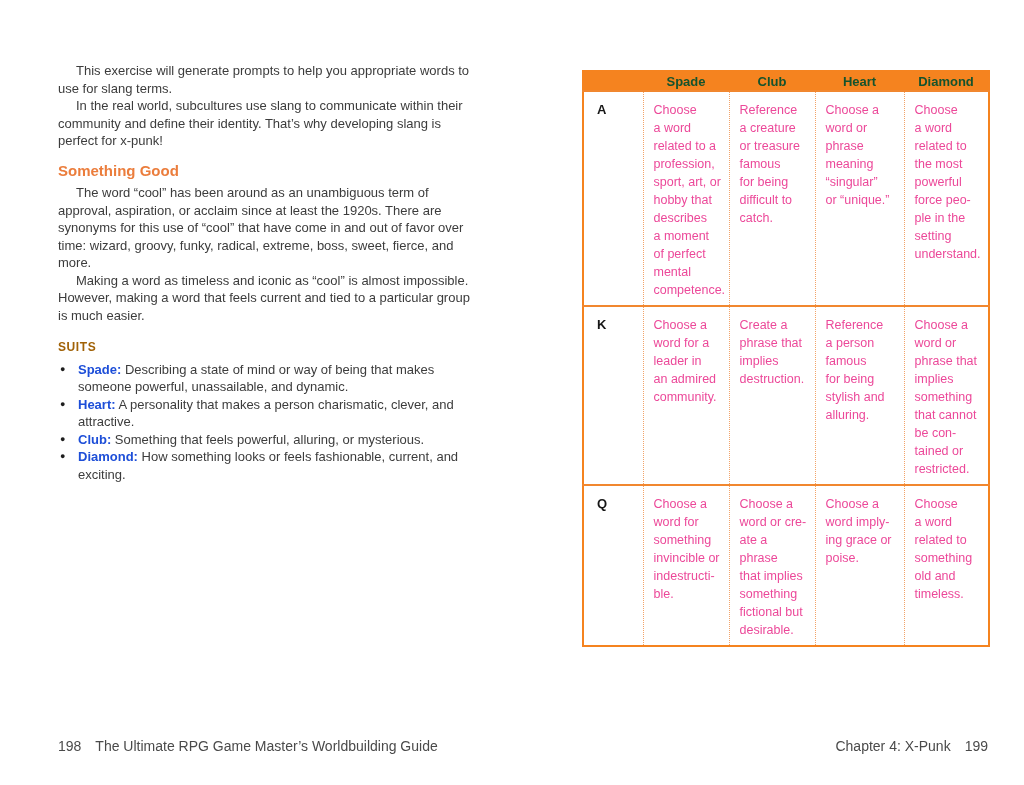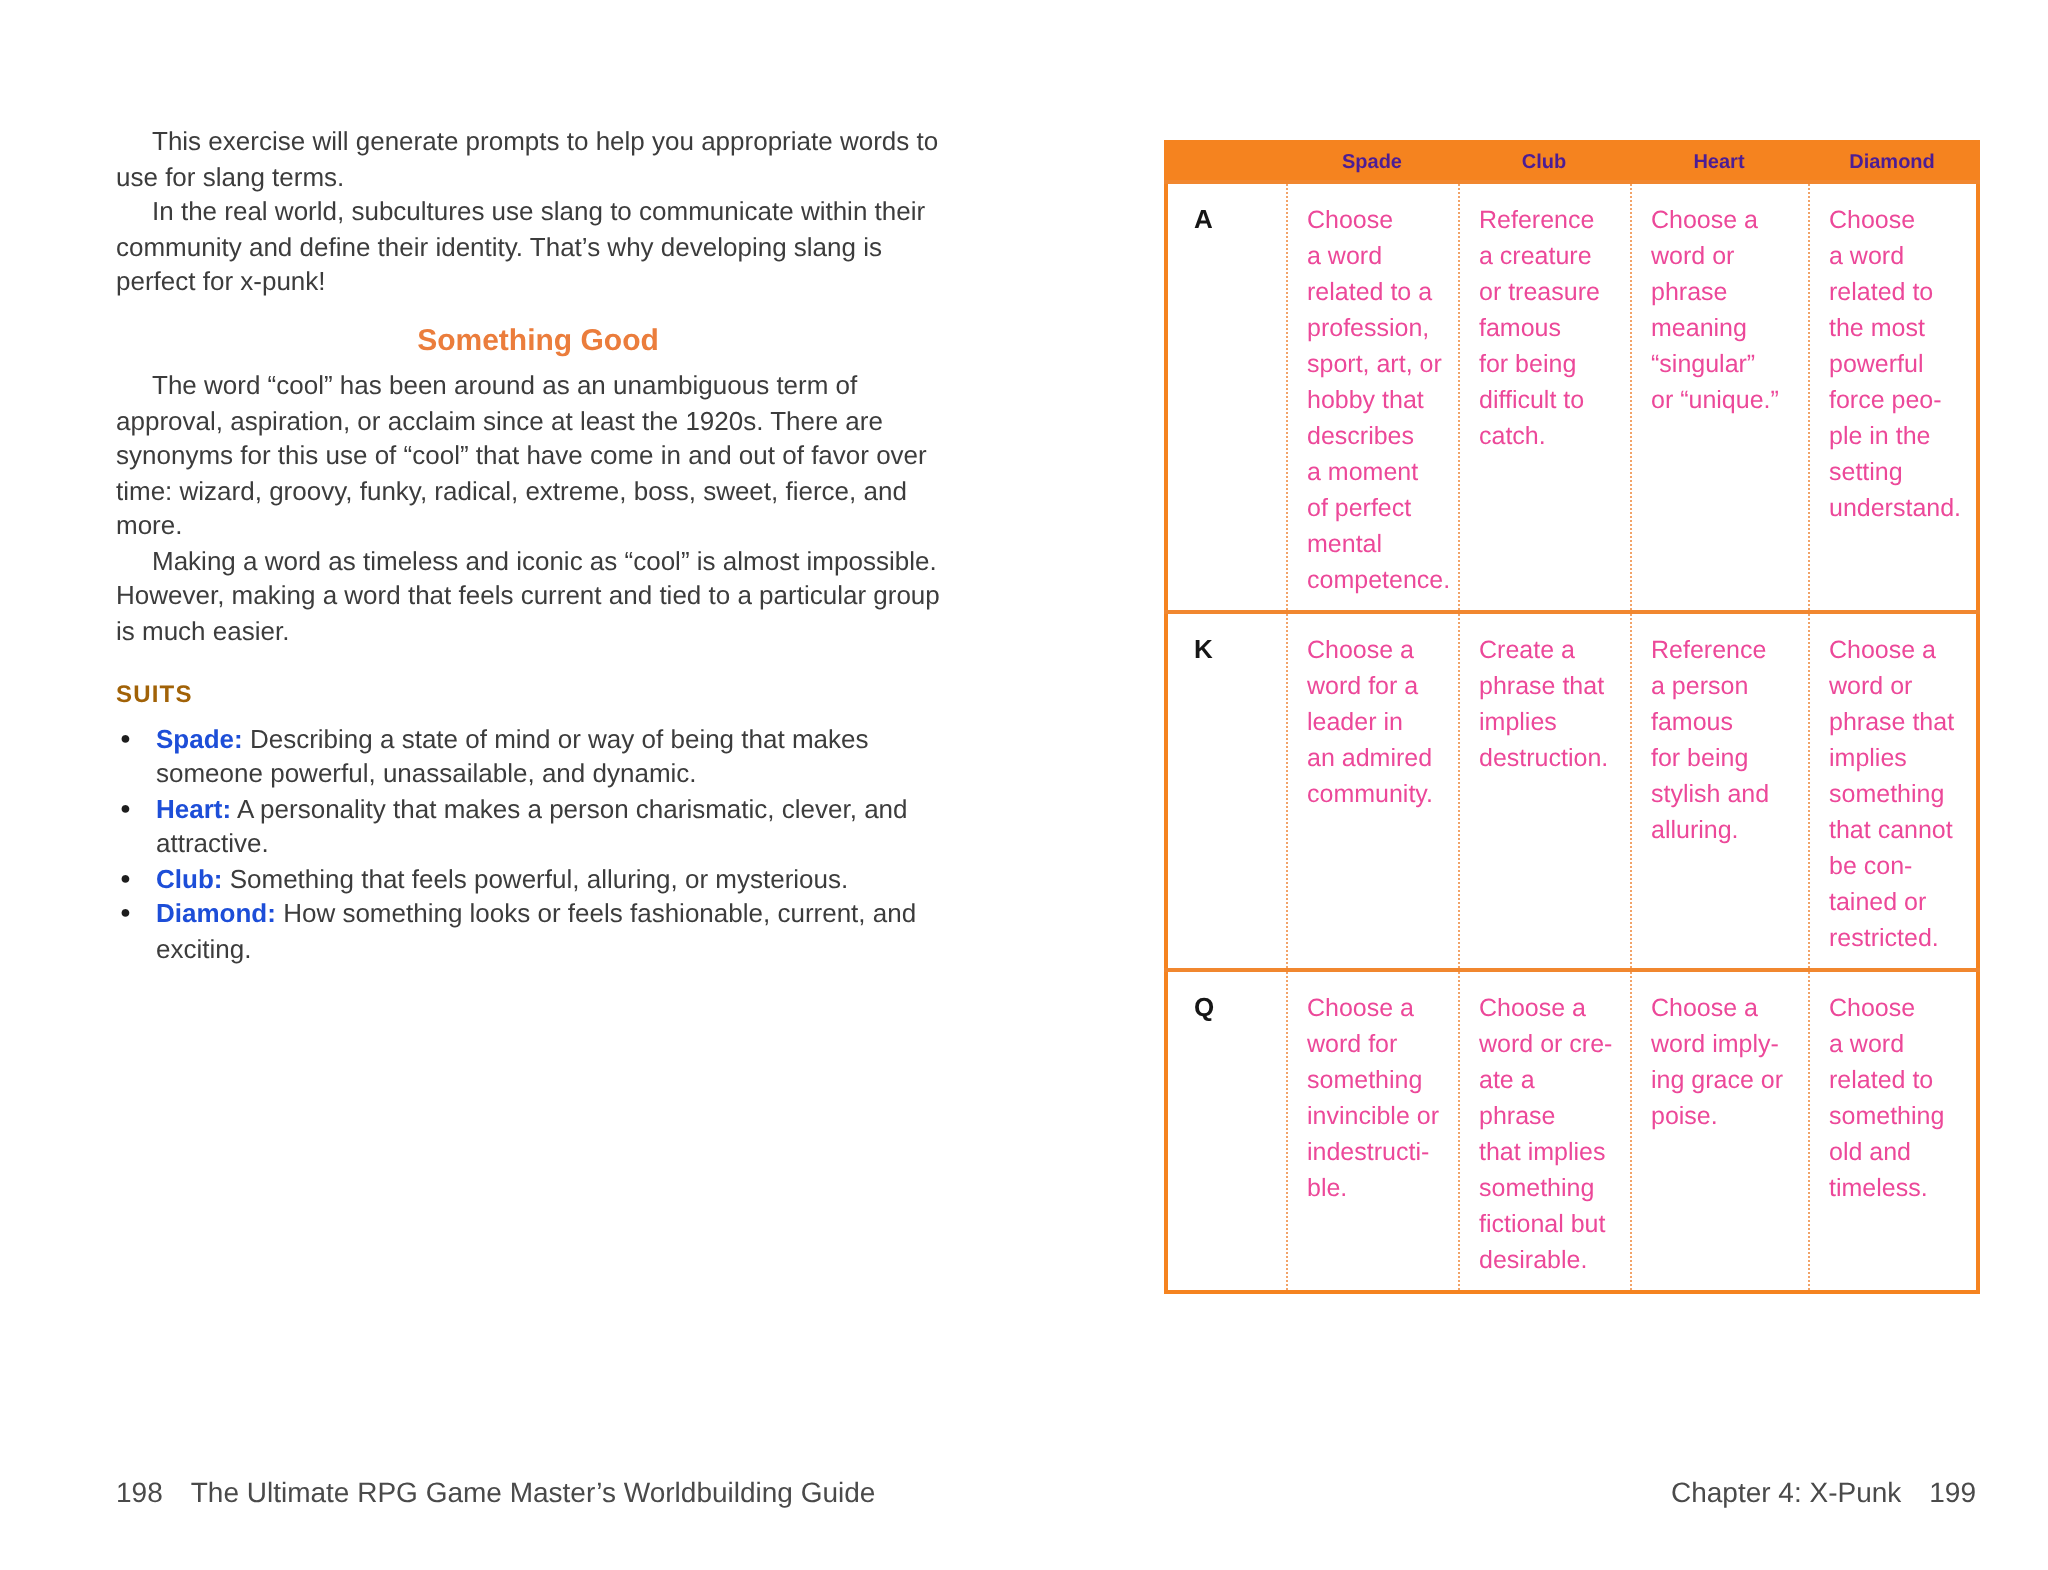--- a/index.html
+++ b/index.html
@@ -23,21 +23,20 @@
     font-size: 13px;
     line-height: 17.5px;
   }
   .body-para { text-indent: 18px; }
   .section-heading {
     color: #eb7d3c;
     font-size: 15px;
     font-weight: bold;
     margin-top: 12px;
     margin-bottom: 5px;
-    text-align: center;
   }
   .suits-heading {
     color: #a16207;
     font-size: 12px;
     font-weight: bold;
     letter-spacing: 0.6px;
     margin-top: 15px;
     margin-bottom: 4px;
   }
   .suits-list { list-style: none; }
@@ -58,22 +57,22 @@
   .prompt-table {
     position: absolute;
     left: 582px;
     top: 70px;
     width: 406px;
     border-collapse: collapse;
     table-layout: fixed;
   }
   .prompt-table th {
     background: #f5831f;
-    color: #4c1d95;
-    font-size: 10px;
+    color: #14532d;
+    font-size: 13px;
     font-weight: bold;
     height: 20px;
     text-align: center;
     vertical-align: middle;
   }
   .prompt-table { border: 2px solid #f5831f; }
   .prompt-table tbody tr { border-top: 2px solid #f1872f; }
   .prompt-table tbody td {
     vertical-align: top;
     border-left: 1px dotted #f2a368;

